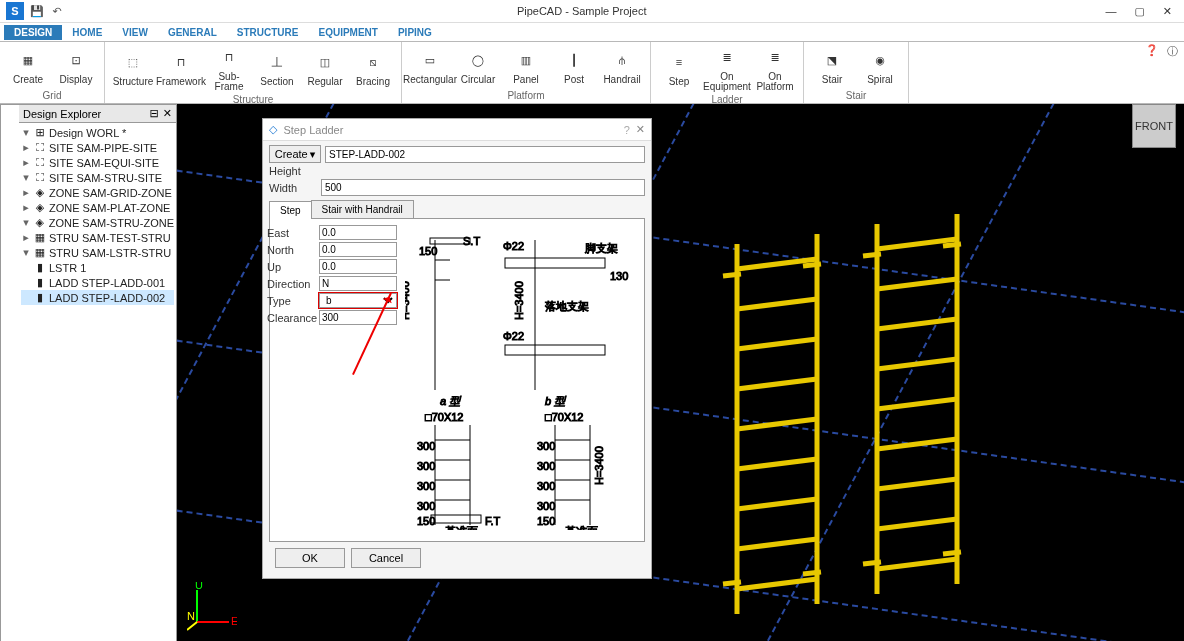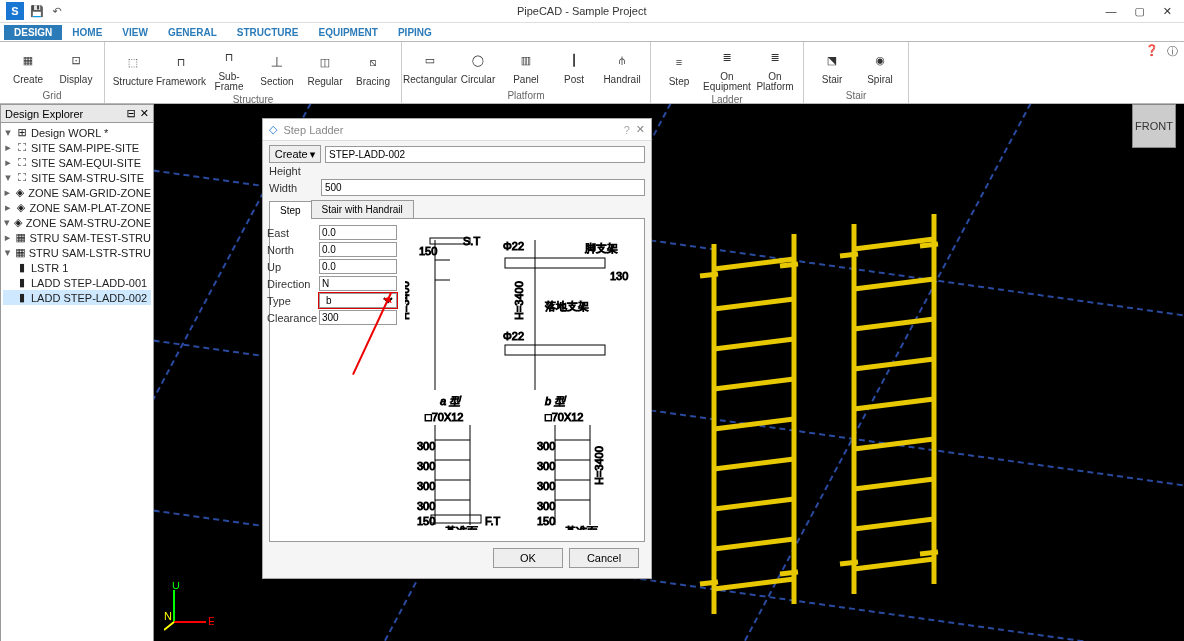--- a/index.html
+++ b/index.html
@@ -24,21 +24,21 @@
 .ribgroup { display:flex; flex-direction:column; border-right:1px solid #ccc; padding:0 4px; }
 .ribgroup .btnrow { flex:1; display:flex; gap:0; }
 .ribgroup .lbl { text-align:center; font-size:10px; color:#666; padding-bottom:2px; }
 .ribbtn { width:48px; display:flex; flex-direction:column; align-items:center; justify-content:center; gap:2px; cursor:pointer; padding:2px 0;}
 .ribbtn .ribico { width:26px; height:26px; display:flex; align-items:center; justify-content:center; color:#333; }
 .ribbtn .ribtxt { font-size:10px; color:#333; text-align:center; line-height:10px; }
 .helpcorner { position:absolute; right:6px; top:44px; display:flex; gap:8px; color:#555; }
 
 
 .main { display:flex; height:538px; }
-.explorer { width:154px; border:1px solid #999; background:#fff; display:flex; flex-direction:column; }
+.explorer { width:177px; border:1px solid #999; background:#fff; display:flex; flex-direction:column;padding-left:18px; }
 .panelhdr { height:18px; background:#e8e8e8; border-bottom:1px solid #999; display:flex; align-items:center; padding:0 4px; justify-content:space-between; }
 .tree { flex:1; overflow:auto; padding:2px; }
 .tree .node { display:flex; align-items:center; gap:3px; padding:1px 0; white-space:nowrap; color:#222; cursor:pointer;}
 .tree .node.sel { background:#cde8ff; }
 .tree .tw { width:10px; text-align:center; color:#666; }
 .tree .tico { width:12px; display:inline-flex; justify-content:center; }
 .ind1{padding-left:12px}.ind2{padding-left:24px}.ind3{padding-left:36px}.ind4{padding-left:48px}
 
 
 .viewport { flex:1; background:#000; position:relative; overflow:hidden; }
@@ -58,21 +58,21 @@
 .dlg .row input { flex:1; height:17px; border:1px solid #999; padding:0 3px; font-size:10px; background:#fff; }
 .dlg .tabs { display:flex; border-bottom:1px solid #999; margin-top:4px;}
 .dlg .tabs .tab { padding:3px 10px; border:1px solid #999; border-bottom:none; background:#eee; margin-right:-1px; cursor:pointer; font-size:10px;}
 .dlg .tabs .tab.active { background:#fff; position:relative; top:1px; }
 .dlg .tabbody { border:1px solid #999; border-top:none; padding:6px 4px; background:#fff; display:flex; gap:8px;justify-content:flex-end; }
 .dlg .fields { width:130px; }
 .dlg .fields .row .k { width:52px; }
 .dlg .fields .row input,.dlg .fields .row select { width:78px; border:1px solid #999; height:15px; font-size:10px; padding:0 2px; background:#fff;}
 .dlg .fields .row.marked select { outline:1px solid #d00; }
 .dlg .diagram { flex:1; height:310px; background:#fff; display:flex; align-items:center; justify-content:center; color:#333; font-size:9px; }
-.dlg .btns { display:flex; justify-content:flex-end; gap:6px; padding:6px; }
+.dlg .btns { display:flex; justify-content:flex-start; gap:6px; padding:6px; }
 .dlg .btns button { width:70px; height:20px; border:1px solid #999; background:#eee; cursor:pointer; }
 .arrow { position:absolute; left:390px; top:293px; width:2px; height:90px; background:#e00; transform:rotate(25deg); transform-origin:top; }
 .arrow::before{content:"";position:absolute;top:-1px;left:-4px;border:5px solid transparent;border-bottom-color:#e00;}
 
 svg { display:block; }
 </style>
 </head>
 <body>
 
 <div class="titlebar">

